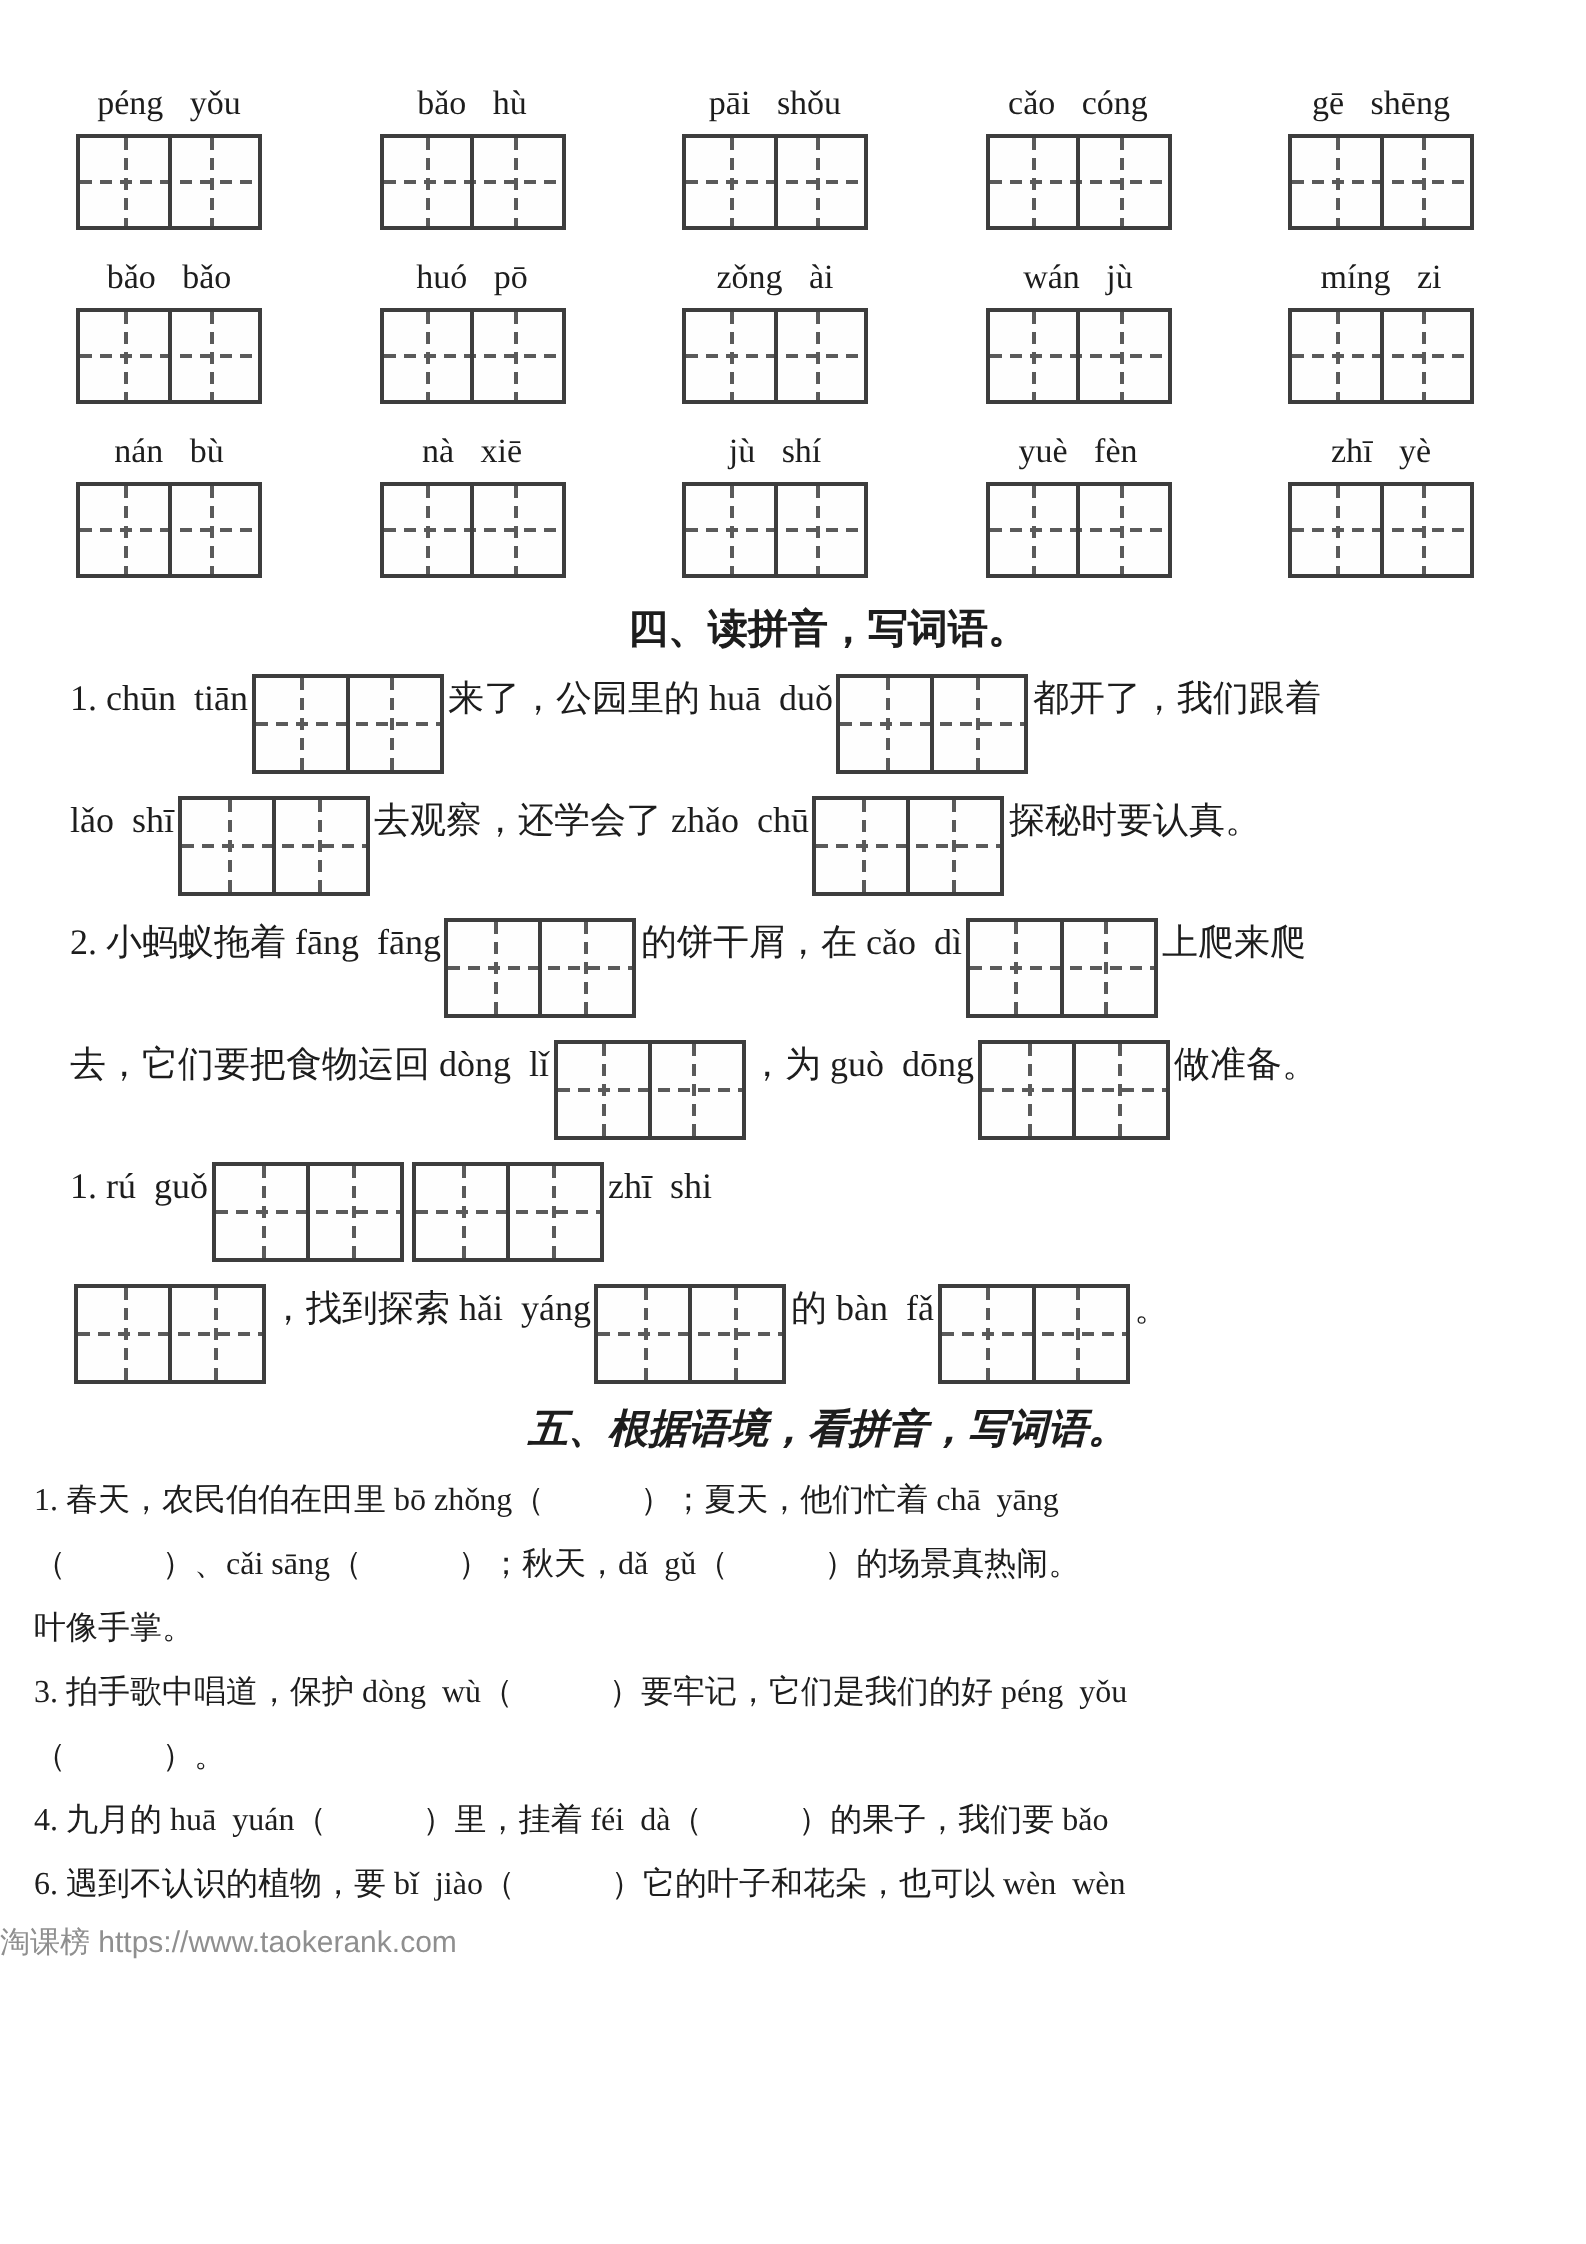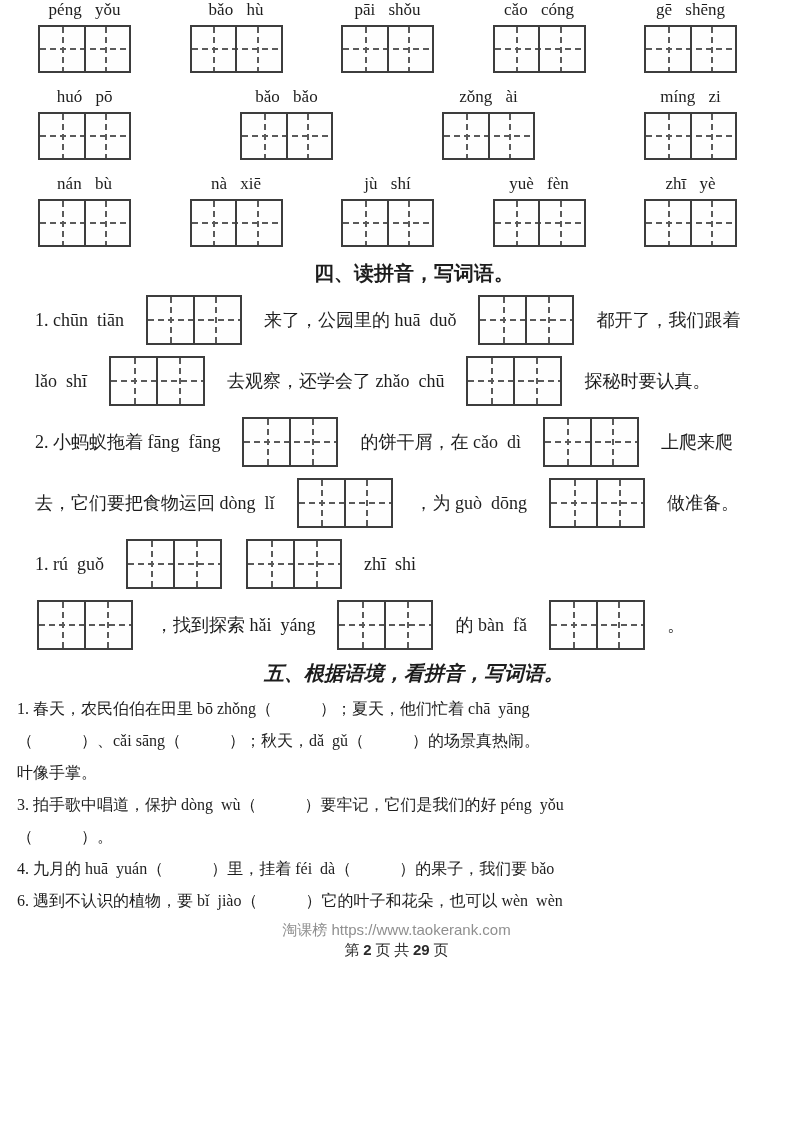--- a/index.html
+++ b/index.html
@@ -24,39 +24,39 @@
     background-image:
       linear-gradient(var(--grid-border),var(--grid-border)),
       repeating-linear-gradient(180deg,var(--grid-dash) 0 6px,transparent 6px 10px),
       repeating-linear-gradient(180deg,var(--grid-dash) 0 6px,transparent 6px 10px),
       repeating-linear-gradient(90deg,var(--grid-dash) 0 6px,transparent 6px 10px);
     background-size:2px 100%,2px 100%,2px 100%,100% 2px;
     background-position:50% 0,25% 0,75% 0,0 50%;
     background-repeat:no-repeat;
   }
   
-  .word-section{}
+  .word-section{padding-top:42px;}
   .word-row{display:flex;justify-content:space-between;padding:0 56px 0 38px;margin-bottom:14px;}
   .wcell{display:flex;flex-direction:column;align-items:center;}
   .pinyin{font-size:17px;line-height:20px;margin-bottom:5px;white-space:nowrap;word-spacing:9px;}
   
   .sec-heading{
     font-family:"Liberation Sans","DejaVu Sans",sans-serif;
     font-weight:bold;font-size:20px;line-height:24px;text-align:center;
   }
   .sec4 .sec-heading{margin:6px 0 10px 35px;}
   .sec5 .sec-heading{margin:4px 0 8px 35px;font-style:italic;}
   
-  .s4-line{display:flex;align-items:center;margin:0 14px 11px 35px;font-size:18px;gap:20px;}
+  .s4-line{display:flex;align-items:flex-start;margin:0 14px 11px 35px;font-size:18px;}
   .s4-text{white-space:pre-wrap;line-height:25px;}
   .s4-line .tzg{width:96px;height:50px;margin:0 2px;}
   
   .s5-line{white-space:pre-wrap;font-size:16px;line-height:32px;margin:0 14px 0 17px;}
   
-  .footer{text-align:center;margin-top:4px;}
+  .footer{text-align:left;margin-top:4px;}
   .footer-site{font-family:"Liberation Sans","DejaVu Sans",sans-serif;font-size:15px;line-height:18px;color:var(--footer-gray);}
   .footer-page{font-size:15px;line-height:21px;color:#2b2b2b;}
   .footer-page .num{font-weight:bold;font-family:"Liberation Sans","DejaVu Sans",sans-serif;}
 </style>
 </head>
 <body>
 
 <div class="page">
 
   <section class="word-section">
@@ -77,29 +77,33 @@
         <div class="pinyin">cǎo cóng</div>
         <div class="tzg"></div>
       </div>
       <div class="wcell">
         <div class="pinyin">gē shēng</div>
         <div class="tzg"></div>
       </div>
     </div>
     <div class="word-row">
       <div class="wcell">
+        <div class="pinyin">bǎo bǎo</div>
+        <div class="tzg"></div>
+      </div>
+      <div class="wcell">
         <div class="pinyin">huó pō</div>
         <div class="tzg"></div>
       </div>
       <div class="wcell">
-        <div class="pinyin">bǎo bǎo</div>
-        <div class="tzg"></div>
-      </div>
-      <div class="wcell">
         <div class="pinyin">zǒng ài</div>
+        <div class="tzg"></div>
+      </div>
+      <div class="wcell">
+        <div class="pinyin">wán jù</div>
         <div class="tzg"></div>
       </div>
       <div class="wcell">
         <div class="pinyin">míng zi</div>
         <div class="tzg"></div>
       </div>
     </div>
     <div class="word-row">
       <div class="wcell">
         <div class="pinyin">nán bù</div>
@@ -182,22 +186,15 @@
     <p class="s5-line">（　　　）、cǎi sāng（　　　）；秋天，dǎ  gǔ（　　　）的场景真热闹。</p>
     <p class="s5-line">叶像手掌。</p>
     <p class="s5-line">3. 拍手歌中唱道，保护 dòng  wù（　　　）要牢记，它们是我们的好 péng  yǒu</p>
     <p class="s5-line">（　　　）。</p>
     <p class="s5-line">4. 九月的 huā  yuán（　　　）里，挂着 féi  dà（　　　）的果子，我们要 bǎo</p>
     <p class="s5-line">6. 遇到不认识的植物，要 bǐ  jiào（　　　）它的叶子和花朵，也可以 wèn  wèn</p>
   </section>
 
   <footer class="footer">
     <div class="footer-site">淘课榜 https://www.taokerank.com</div>
-    <div class="footer-page">
-      <span>第</span>
-      <span class="num">2</span>
-      <span>页 共</span>
-      <span class="num">29</span>
-      <span>页</span>
-    </div>
   </footer>
 
 </div>
 
 </body></html>

